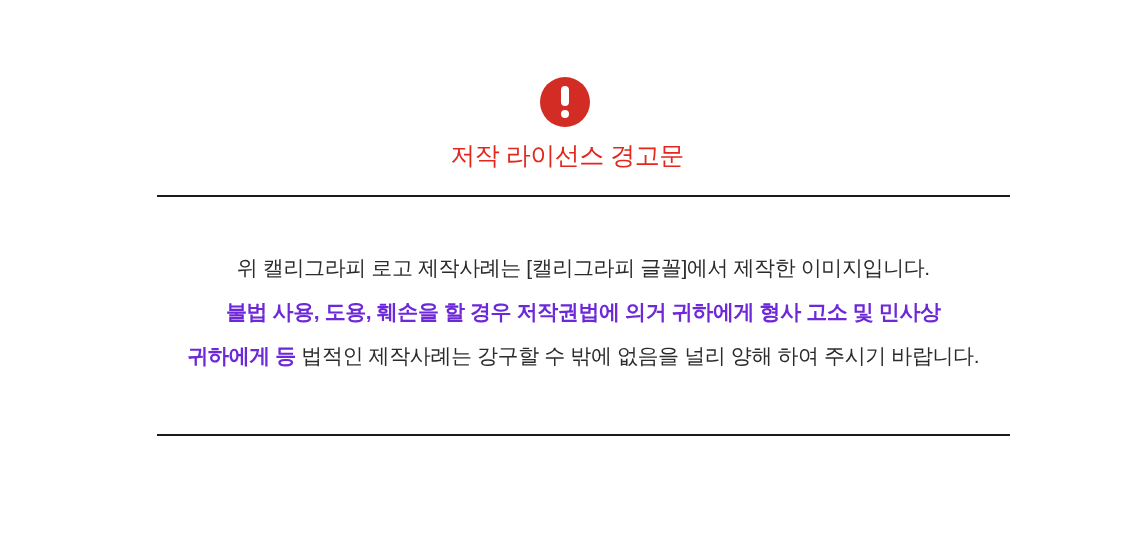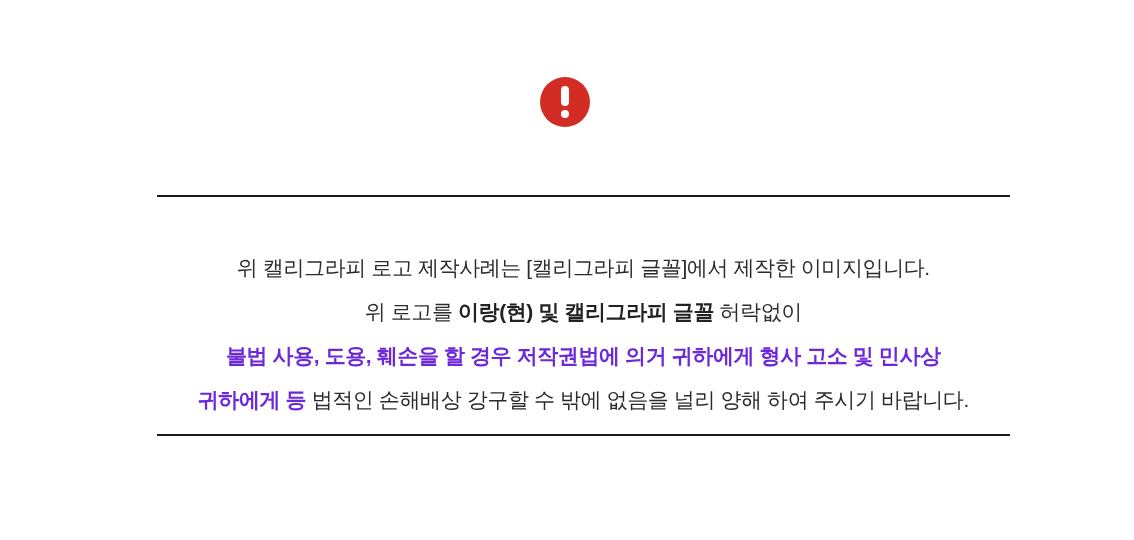--- a/index.html
+++ b/index.html
@@ -89,33 +89,31 @@
 </head>
 <body>
 
 <div class="page">
 
   <div class="warning-icon">
     <div class="excl-bar"></div>
     <div class="excl-dot"></div>
   </div>
 
+  <div class="warning-title">저작 라이선스 경고문</div>
 
   <div class="divider divider-top"></div>
 
   <div class="notice">
     <div class="notice-line">
       <span class="seg-normal">위 캘리그라피 로고 제작사례는 [캘리그라피 글꼴]에서 제작한 이미지입니다.</span>
     </div>
     <div class="notice-line">
-      <span class="seg-normal">위 로고를 </span><span class="seg-bold">이랑(현) 및 캘리그라피 글꼴</span><span class="seg-normal"> 허락없이</span>
-    </div>
-    <div class="notice-line">
       <span class="seg-bold-red">불법 사용, 도용, 훼손을 할 경우 저작권법에 의거 귀하에게 형사 고소 및 민사상</span>
     </div>
     <div class="notice-line">
-      <span class="seg-bold-red">귀하에게 등</span><span class="seg-normal"> 법적인 손해배상 강구할 수 밖에 없음을 널리 양해 하여 주시기 바랍니다.</span>
+      <span class="seg-bold-red">귀하에게 등</span><span class="seg-normal"> 법적인 제작사례는 강구할 수 밖에 없음을 널리 양해 하여 주시기 바랍니다.</span>
     </div>
   </div>
 
   <div class="divider divider-bottom"></div>
 
 </div>
 
 </body></html>

